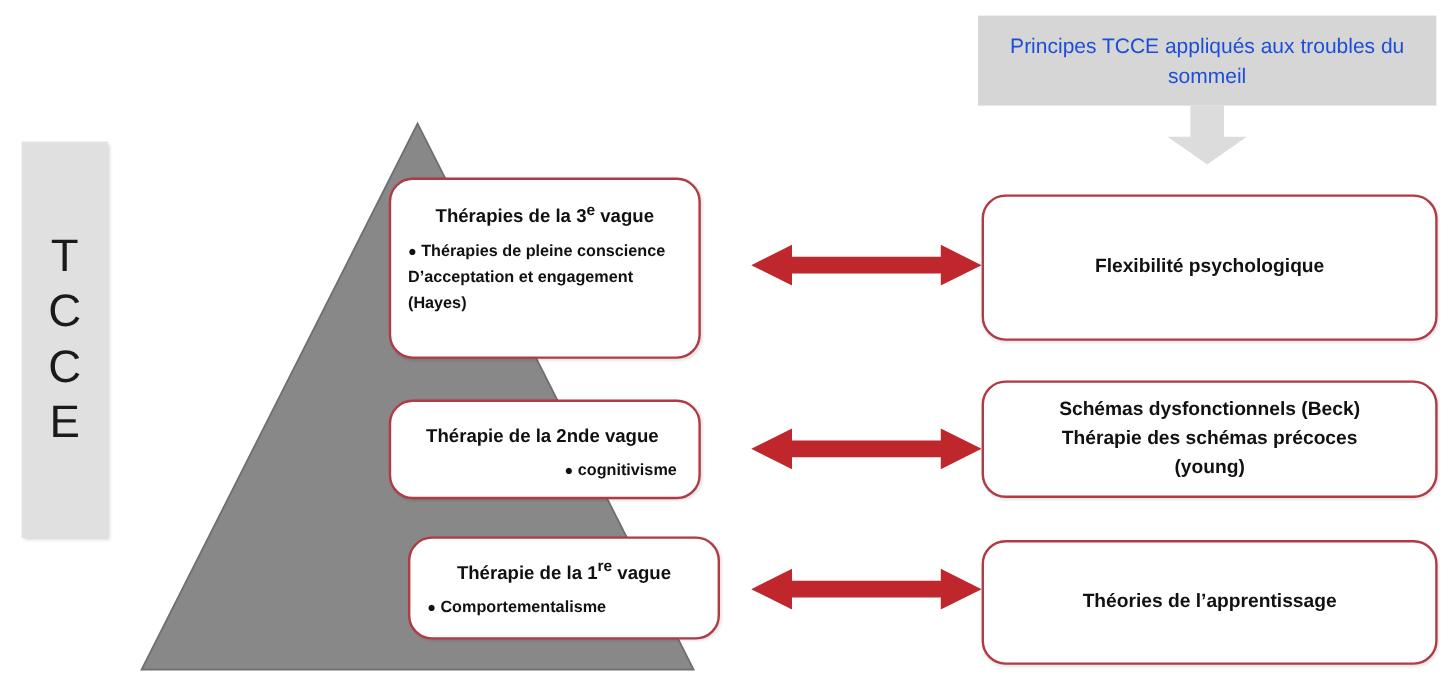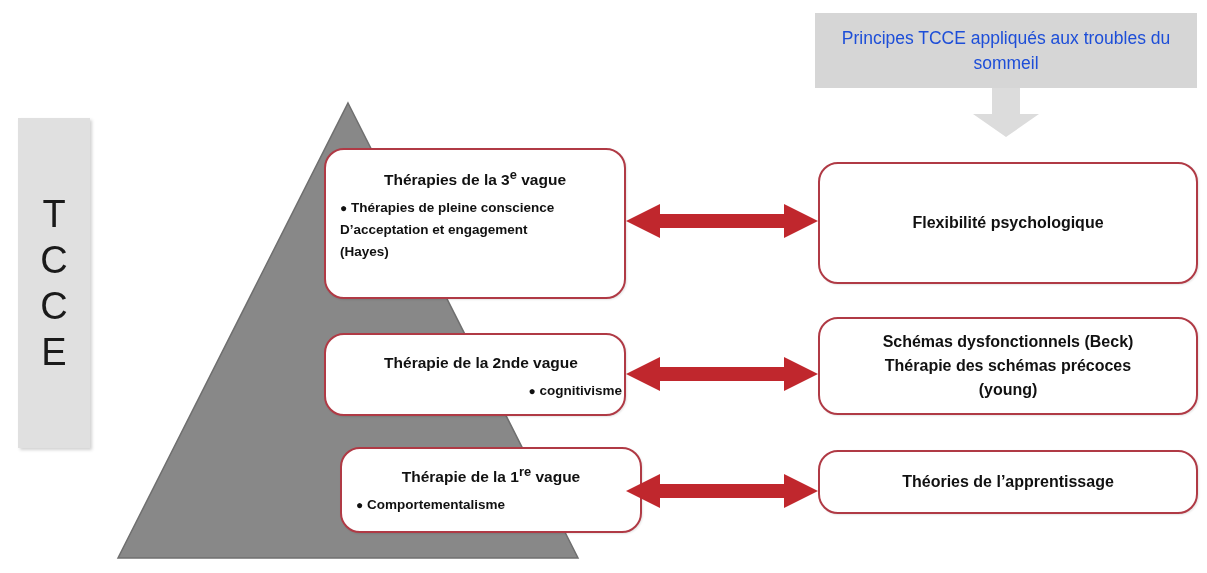--- a/index.html
+++ b/index.html
@@ -83,23 +83,23 @@
   .card {
     position: absolute;
     background: #ffffff;
     border: 2px solid #b03a45;
     border-radius: 20px;
     box-sizing: border-box;
     box-shadow: 1px 1px 2px rgba(0,0,0,0.10);
   }
 
   
-  .card-left { left: 324px; width: 302px; border-radius: 20px; }
+  .card-left { left: 324px; width: 260px; border-radius: 20px; }
   #card-wave3 { top: 148px; height: 151px; padding: 14px 14px 10px 14px; }
-  #card-wave2 { top: 333px; height: 83px;  padding: 12px 2px 10px 14px; }
+  #card-wave2 { top: 333px; height: 83px;  padding: 12px 18px 10px 14px; }
   #card-wave1 { top: 447px; height: 86px;  padding: 12px 14px 10px 14px; margin-left: 16px; }
 
   .card-title {
     font-size: 15.5px;
     font-weight: bold;
     color: #111111;
     text-align: center;
     line-height: 21px;
     margin-bottom: 7px;
   }
@@ -110,21 +110,21 @@
     line-height: 22px;
   }
   .card-lines.center { text-align: right; }
   .card-lines .line { white-space: nowrap; }
   .bullet { font-size: 12px; }
 
   
   .card-right { left: 818px; width: 380px; }
   #card-flex   { top: 162px; height: 122px; }
   #card-schema { top: 317px; height: 98px; }
-  #card-theory { top: 450px; height: 64px; }
+  #card-theory { top: 450px; height: 104px; }
 
   .card-right .card-body {
     width: 100%;
     height: 100%;
     display: flex;
     align-items: center;
     justify-content: center;
     box-sizing: border-box;
     padding: 4px 12px;
   }

